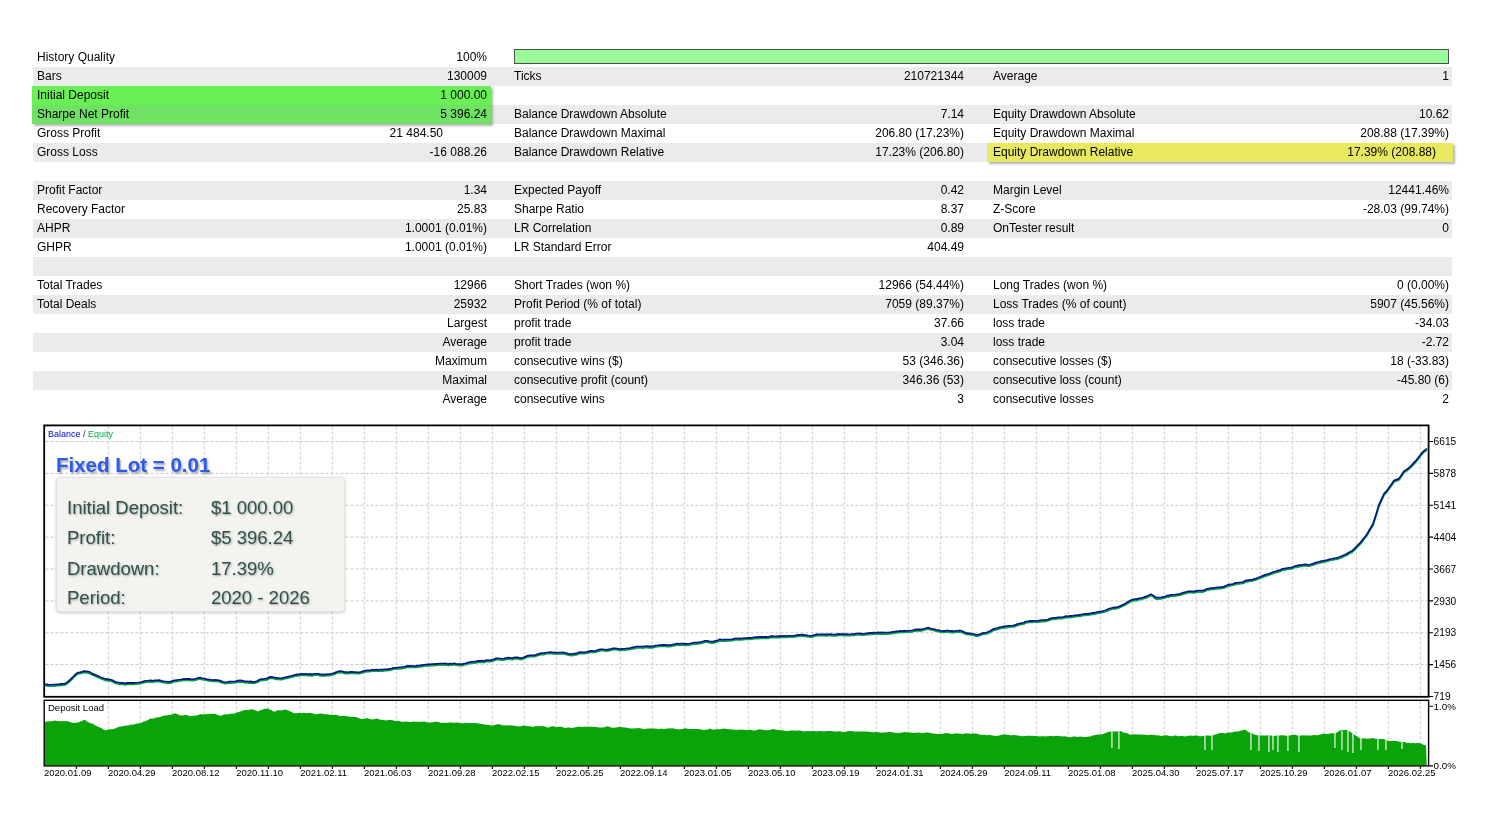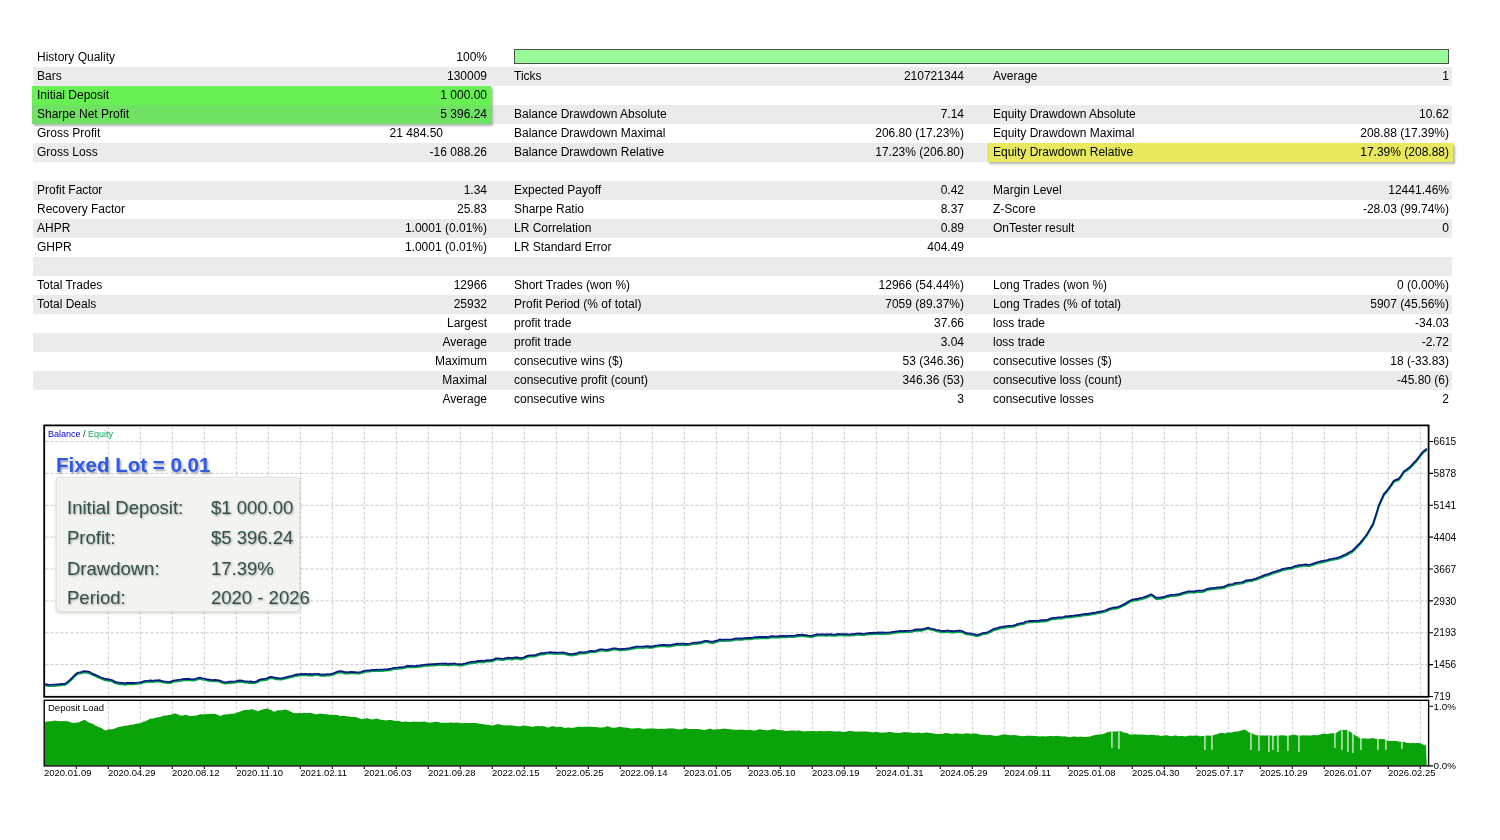--- a/index.html
+++ b/index.html
@@ -4,21 +4,21 @@
 html,body{width:1500px;height:840px;background:#fff;font-family:"Liberation Sans",sans-serif;position:relative;overflow:hidden}
 .row{position:absolute;left:33px;width:1419px;height:19px;font-size:12px;line-height:19px;color:#000}
 .row.g{background:#ebebeb}
 .row .l{position:absolute;z-index:3}
 .row .v{position:absolute;text-align:right;z-index:3}
 .hl{position:absolute;left:32px;width:459px;height:19px;z-index:2;box-shadow:1.5px 1.5px 2px rgba(120,120,120,.55)}
 .ax{font-size:10.2px;fill:#000}.axx{font-size:9.5px;fill:#000}.axp{font-size:9.8px;fill:#000}
 .leg{font-size:9px}
 .dl{font-size:9.5px;fill:#000}
 .bar{position:absolute;left:514px;top:49px;width:935px;height:15px;background:#98fb98;border:1px solid #4e4e4e}
-.ibox{position:absolute;left:56px;top:477px;width:244px;height:135px;background:#f3f3f0;border-radius:4px;box-shadow:0 1px 3px rgba(150,150,150,.5);border:1px solid #e4e4e0}
+.ibox{position:absolute;left:56px;top:477px;width:289px;height:135px;background:#f3f3f0;border-radius:4px;box-shadow:0 1px 3px rgba(150,150,150,.5);border:1px solid #e4e4e0}
 .irow{position:absolute;left:10px;font-size:18.5px;color:#32504a;white-space:nowrap;text-shadow:1px 1px 2px rgba(140,150,145,.8)}
 .ival{position:absolute;left:144px}
 .flot{position:absolute;left:56px;top:453px;font-size:20.5px;font-weight:bold;color:#2d5ae8;text-shadow:1.5px 1.5px 2px rgba(140,140,150,.75)}
 </style></head><body>
 <div class="hl" style="top:86px;background:#68f055"></div>
 <div class="hl" style="top:105px;background:#70e263"></div>
 <div class="hl" style="left:987px;top:143px;width:466px;background:#e8e95e"></div>
 <div class="row" style="top:48px">
     <span class="l" style="left:4px">History Quality</span>
     <span class="v" style="right:965px">100%</span>
@@ -50,21 +50,21 @@
     <span class="v" style="right:488px">206.80 (17.23%)</span>
     <span class="l" style="left:960px">Equity Drawdown Maximal</span>
     <span class="v" style="right:3px">208.88 (17.39%)</span>
   </div>
 <div class="row g" style="top:143px">
     <span class="l" style="left:4px">Gross Loss</span>
     <span class="v" style="right:965px">-16 088.26</span>
     <span class="l" style="left:481px">Balance Drawdown Relative</span>
     <span class="v" style="right:488px">17.23% (206.80)</span>
     <span class="l" style="left:960px">Equity Drawdown Relative</span>
-    <span class="v" style="right:3px">17.39% (208.88)</span>
+    <span class="v" style="right:16px">17.39% (208.88)</span>
   </div>
 <div class="row" style="top:162px"></div>
 <div class="row g" style="top:181px">
     <span class="l" style="left:4px">Profit Factor</span>
     <span class="v" style="right:965px">1.34</span>
     <span class="l" style="left:481px">Expected Payoff</span>
     <span class="v" style="right:488px">0.42</span>
     <span class="l" style="left:960px">Margin Level</span>
     <span class="v" style="right:3px">12441.46%</span>
   </div>
@@ -97,21 +97,21 @@
     <span class="l" style="left:481px">Short Trades (won %)</span>
     <span class="v" style="right:488px">12966 (54.44%)</span>
     <span class="l" style="left:960px">Long Trades (won %)</span>
     <span class="v" style="right:3px">0 (0.00%)</span>
   </div>
 <div class="row g" style="top:295px">
     <span class="l" style="left:4px">Total Deals</span>
     <span class="v" style="right:965px">25932</span>
     <span class="l" style="left:481px">Profit Period (% of total)</span>
     <span class="v" style="right:488px">7059 (89.37%)</span>
-    <span class="l" style="left:960px">Long Trades (% of total)</span>
+    <span class="l" style="left:960px">Loss Trades (% of count)</span>
     <span class="v" style="right:3px">5907 (45.56%)</span>
   </div>
 <div class="row" style="top:314px">
     <span class="v" style="right:965px">Largest</span>
     <span class="l" style="left:481px">profit trade</span>
     <span class="v" style="right:488px">37.66</span>
     <span class="l" style="left:960px">loss trade</span>
     <span class="v" style="right:3px">-34.03</span>
   </div>
 <div class="row g" style="top:333px">

